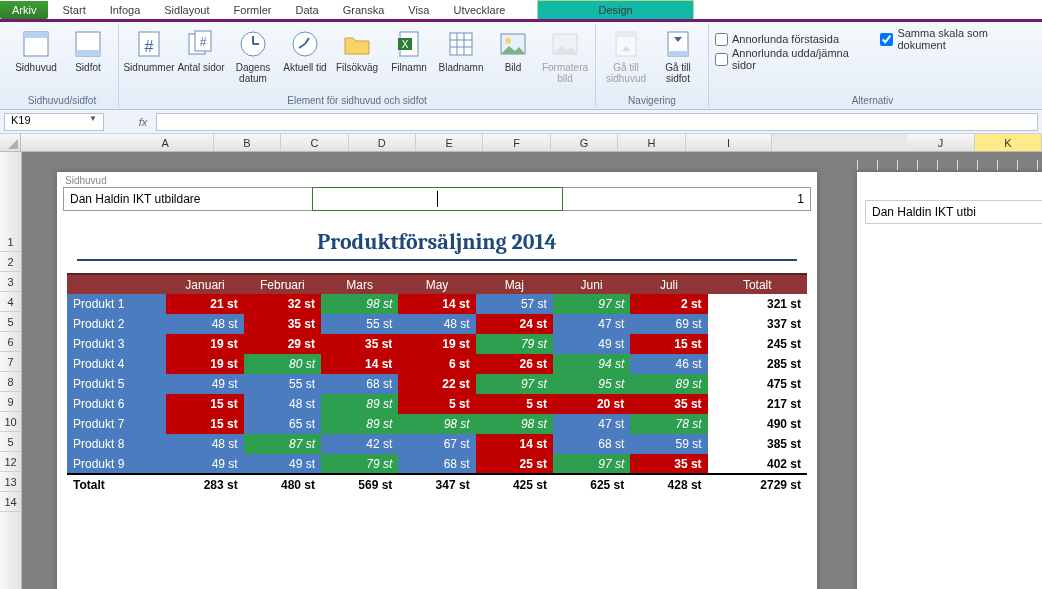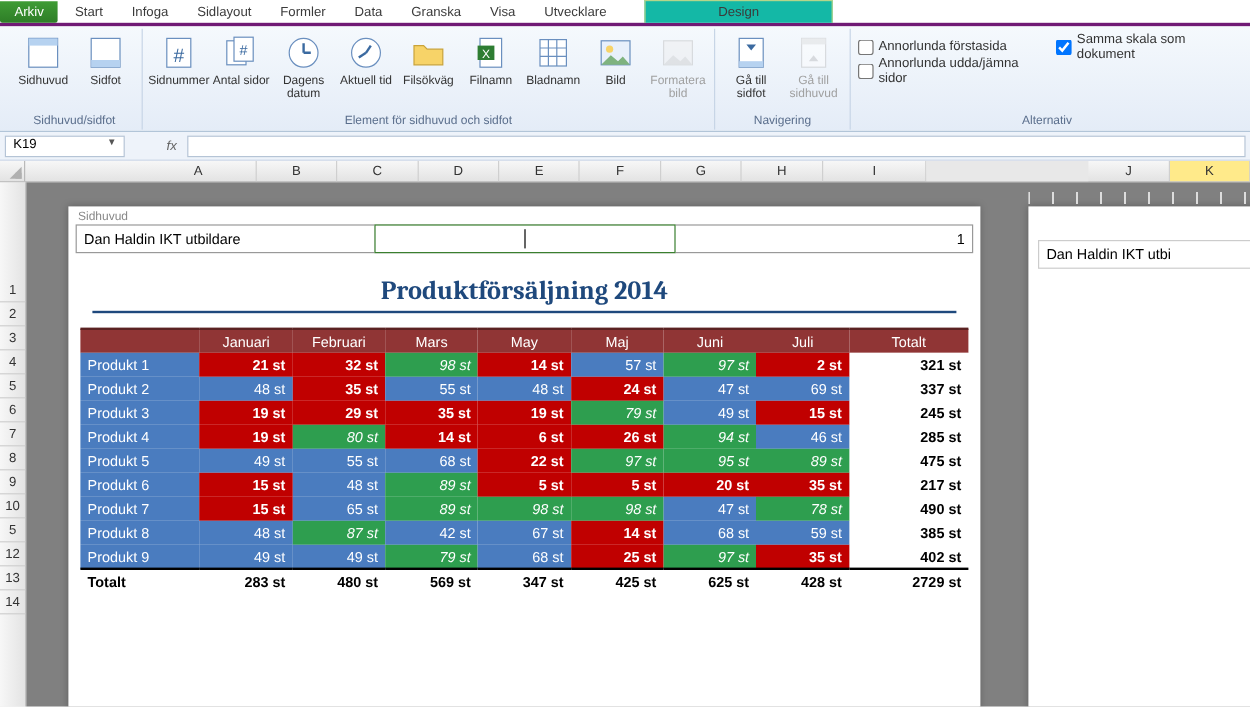--- a/index.html
+++ b/index.html
@@ -375,41 +375,41 @@
           </div>
         <div class="lbl">Formatera
 bild</div>
       </div>
     </div>
     <div class="group-label">Element för sidhuvud och sidfot</div>
   </div>
 
   <div class="group">
     <div class="group-items">
+      <div class="bigbtn disabled">
+        <div class="icon">
+            <svg class="svgicon" viewBox="0 0 32 32">
+              <rect x="6" y="4" width="20" height="24" fill="#fff" stroke="#bbb"></rect>
+              <rect x="6" y="4" width="20" height="5" fill="#ddd"></rect>
+              <path d="M16 18l-4 5h8z" fill="#bbb"></path>
+            </svg>
+          </div>
+        <div class="lbl">Gå till
+sidhuvud</div>
+      </div>
       <div class="bigbtn">
         <div class="icon">
             <svg class="svgicon" viewBox="0 0 32 32">
               <rect x="6" y="4" width="20" height="24" fill="#fff" stroke="#6a8fbf"></rect>
               <rect x="6" y="23" width="20" height="5" fill="#b6d2f0"></rect>
               <path d="M16 10l-4 5h8z" fill="#3b6aa0" transform="rotate(180 16 12)"></path>
             </svg>
           </div>
         <div class="lbl">Gå till
 sidfot</div>
-      </div>
-      <div class="bigbtn disabled">
-        <div class="icon">
-            <svg class="svgicon" viewBox="0 0 32 32">
-              <rect x="6" y="4" width="20" height="24" fill="#fff" stroke="#bbb"></rect>
-              <rect x="6" y="4" width="20" height="5" fill="#ddd"></rect>
-              <path d="M16 18l-4 5h8z" fill="#bbb"></path>
-            </svg>
-          </div>
-        <div class="lbl">Gå till
-sidhuvud</div>
       </div>
     </div>
     <div class="group-label">Navigering</div>
   </div>
 
   <div class="group" style="flex:1">
     <div class="group-items opts-cols">
       <div class="opts-col">
         <label class="chk-row">
             <input type="checkbox" style="">

